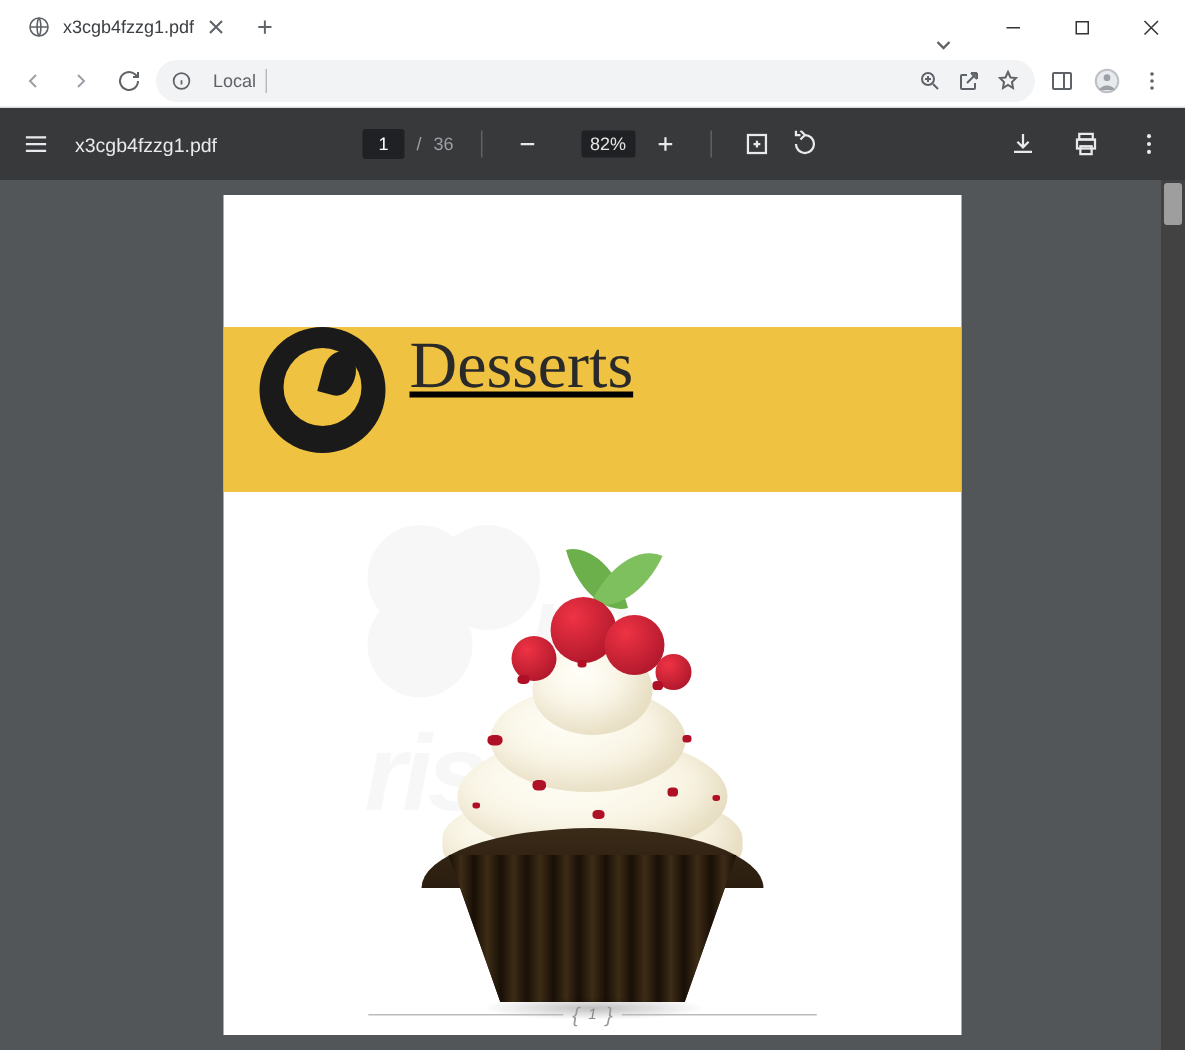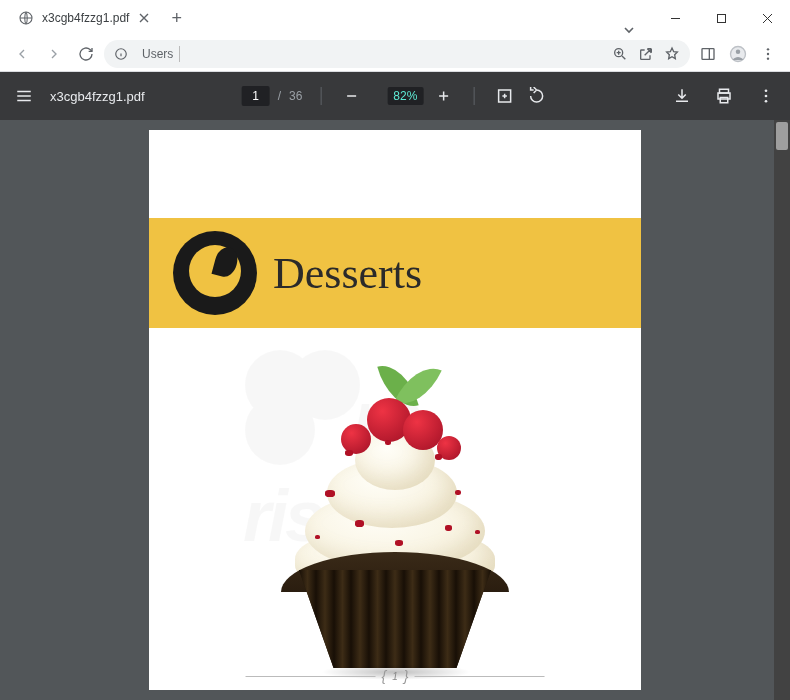--- a/index.html
+++ b/index.html
@@ -31,42 +31,42 @@
     
     .viewer { background: #525659; height: 628px; position: relative; }
     .pdf-toolbar { height: 48px; background: #38393b; color: #fff; display: flex; align-items: center; padding: 0 12px; font-size: 13px; }
     .tb-left { display: flex; align-items: center; gap: 14px; }
     .tb-icon { width: 24px; height: 24px; display: flex; align-items: center; justify-content: center; cursor: pointer; color: #e8eaed; }
     .tb-title { color: #e8eaed; font-size: 13px; }
     .tb-center { position: absolute; left: 50%; transform: translateX(-50%); display: flex; align-items: center; gap: 8px; }
     .page-input { width: 28px; height: 20px; background: #202124; border: none; color: #fff; text-align: center; font-size: 12px; border-radius: 2px; }
     .page-total { color: #9aa0a6; font-size: 12px; }
     .tb-sep { width: 1px; height: 18px; background: #5f6368; margin: 0 10px; }
-    .zoom-pct { background: #202124; padding: 2px 6px; border-radius: 2px; font-size: 12px; color: #5eead4; margin-left: 16px; }
+    .zoom-pct { background: #202124; padding: 2px 6px; border-radius: 2px; font-size: 12px; color: #e5e5e5; margin-left: 16px; }
     .tb-right { margin-left: auto; display: flex; align-items: center; gap: 18px; }
     
     .canvas-area { position: relative; height: 580px; overflow: hidden; display: flex; justify-content: center; padding-top: 10px; }
     .scrollbar-track { position: absolute; right: 0; top: 0; width: 16px; height: 100%; background: #424242; }
     .scrollbar-thumb { position: absolute; right: 2px; top: 2px; width: 12px; height: 28px; background: #9e9e9e; border-radius: 2px; }
     
     .page { width: 492px; height: 560px; background: #fff; position: relative; overflow: hidden; }
     
     
     .watermark { position: absolute; inset: 0; display: flex; align-items: center; justify-content: center; pointer-events: none; }
     .watermark-inner { transform: translateY(80px); opacity: 0.06; }
     .wm-shield { width: 340px; height: 340px; position: relative; }
     .wm-circles { position: absolute; left: 20px; top: 30px; }
     .wm-circles .c1 { position: absolute; width: 70px; height: 70px; border-radius: 50%; background: #888; left: 0; top: 0; }
     .wm-circles .c2 { position: absolute; width: 70px; height: 70px; border-radius: 50%; background: #888; left: 45px; top: 0; }
     .wm-circles .c3 { position: absolute; width: 70px; height: 70px; border-radius: 50%; background: #888; left: 0; top: 45px; }
     .wm-text { position: absolute; left: 130px; top: 60px; font-size: 58px; font-weight: 700; font-style: italic; color: #888; letter-spacing: -2px; }
     .wm-sub { position: absolute; left: 18px; top: 155px; font-size: 72px; font-weight: 700; font-style: italic; color: #888; letter-spacing: -3px; }
     
     
-    .banner { position: absolute; top: 88px; left: 0; right: 0; height: 110px; background: #f0c242; display: flex; align-items: center; gap: 16px; padding-left: 24px; }
+    .banner { position: absolute; top: 88px; left: 0; right: 0; height: 110px; background: #f0c242; display: flex; gap: 16px; padding-left: 24px; text-decoration: underline; }
     .banner-logo { width: 84px; height: 84px; border-radius: 50%; background: #1a1a1a; position: relative; }
     .banner-logo::before { content: ''; position: absolute; width: 52px; height: 52px; border-radius: 50%; background: #f0c242; left: 16px; top: 14px; }
     .banner-logo::after { content: ''; position: absolute; width: 22px; height: 30px; border-radius: 50% 50% 50% 0; background: #1a1a1a; left: 42px; top: 16px; transform: rotate(15deg); }
     .banner-text { display: flex; align-items: baseline; gap: 14px; font-family: Georgia, serif; color: #2a2a2a; }
     .banner-word1 { font-size: 44px; font-weight: 400; }
     .banner-word2 { font-size: 44px; font-weight: 900; }
     
     
     .cupcake { position: absolute; left: 50%; top: 240px; transform: translateX(-50%); width: 280px; height: 310px; }
     
@@ -171,21 +171,21 @@
       <svg width="16" height="16" viewBox="0 0 24 24" fill="none" stroke="currentColor" stroke-width="2">
         <path d="M21 12a9 9 0 11-3-6.7L21 8"></path>
         <path d="M21 3v5h-5"></path>
       </svg>
     </div>
   <div class="omnibox">
     <svg width="14" height="14" viewBox="0 0 24 24" fill="none" stroke="#5f6368" stroke-width="2">
         <circle cx="12" cy="12" r="9"></circle>
         <path d="M12 8v.01M12 11v5"></path>
       </svg>
-    <span class="file-chip">Users</span>
+    <span class="file-chip">Local</span>
     <div class="omni-icons">
       <svg width="16" height="16" viewBox="0 0 24 24" fill="none" stroke="#5f6368" stroke-width="2">
           <circle cx="10" cy="10" r="6"></circle>
           <path d="M20 20l-5-5M7 10h6M10 7v6"></path>
         </svg>
       <svg width="16" height="16" viewBox="0 0 24 24" fill="none" stroke="#5f6368" stroke-width="2">
           <path d="M14 4l6 6M20 4h-6M20 4v6M20 4L10 14"></path>
           <path d="M18 14v5a1 1 0 01-1 1H5a1 1 0 01-1-1V7a1 1 0 011-1h5"></path>
         </svg>
       <svg width="16" height="16" viewBox="0 0 24 24" fill="none" stroke="#5f6368" stroke-width="2">

